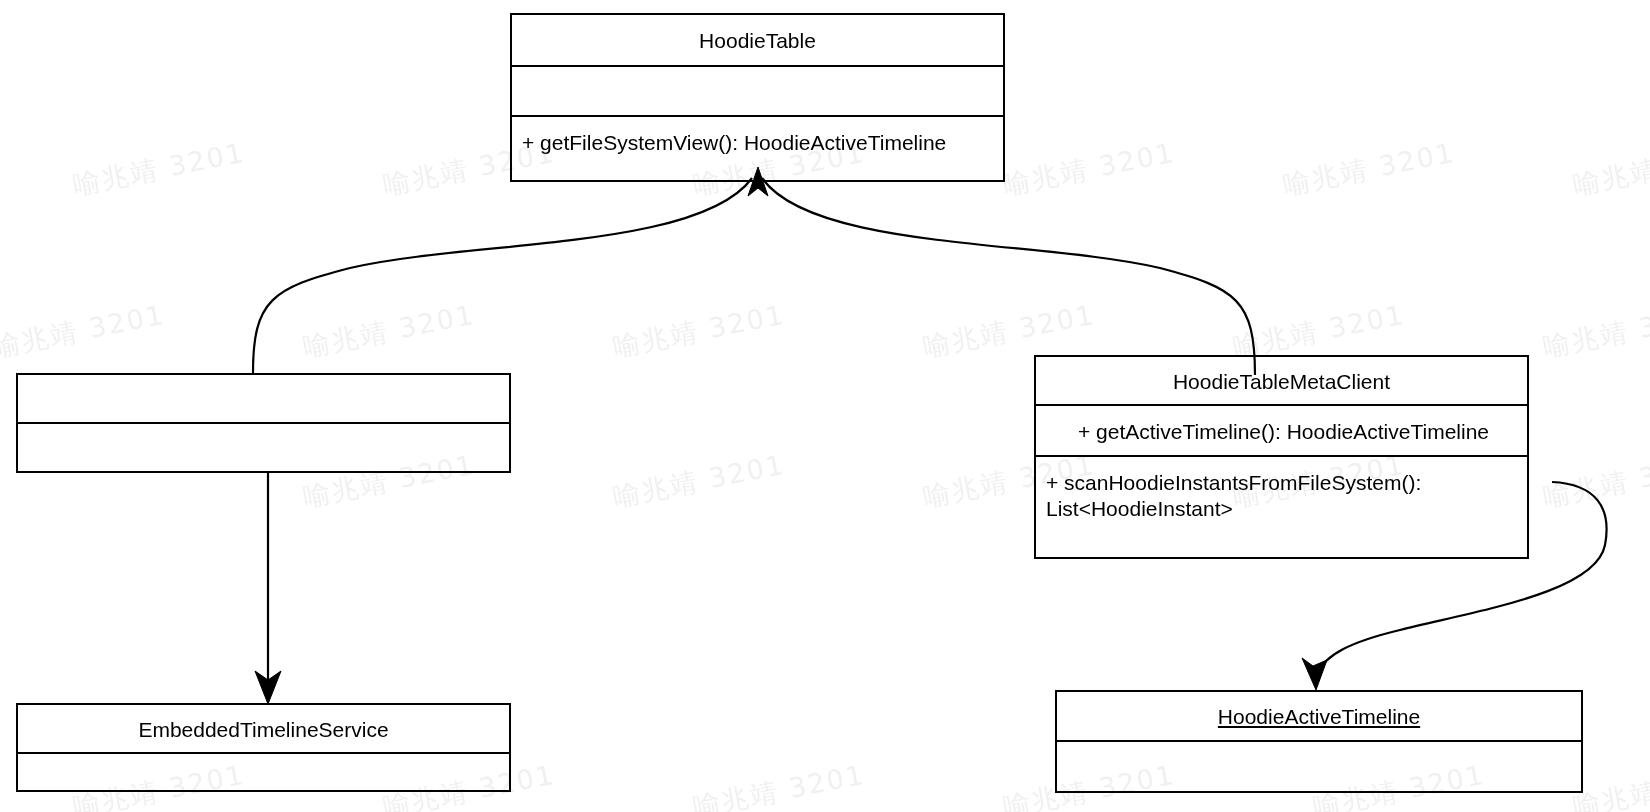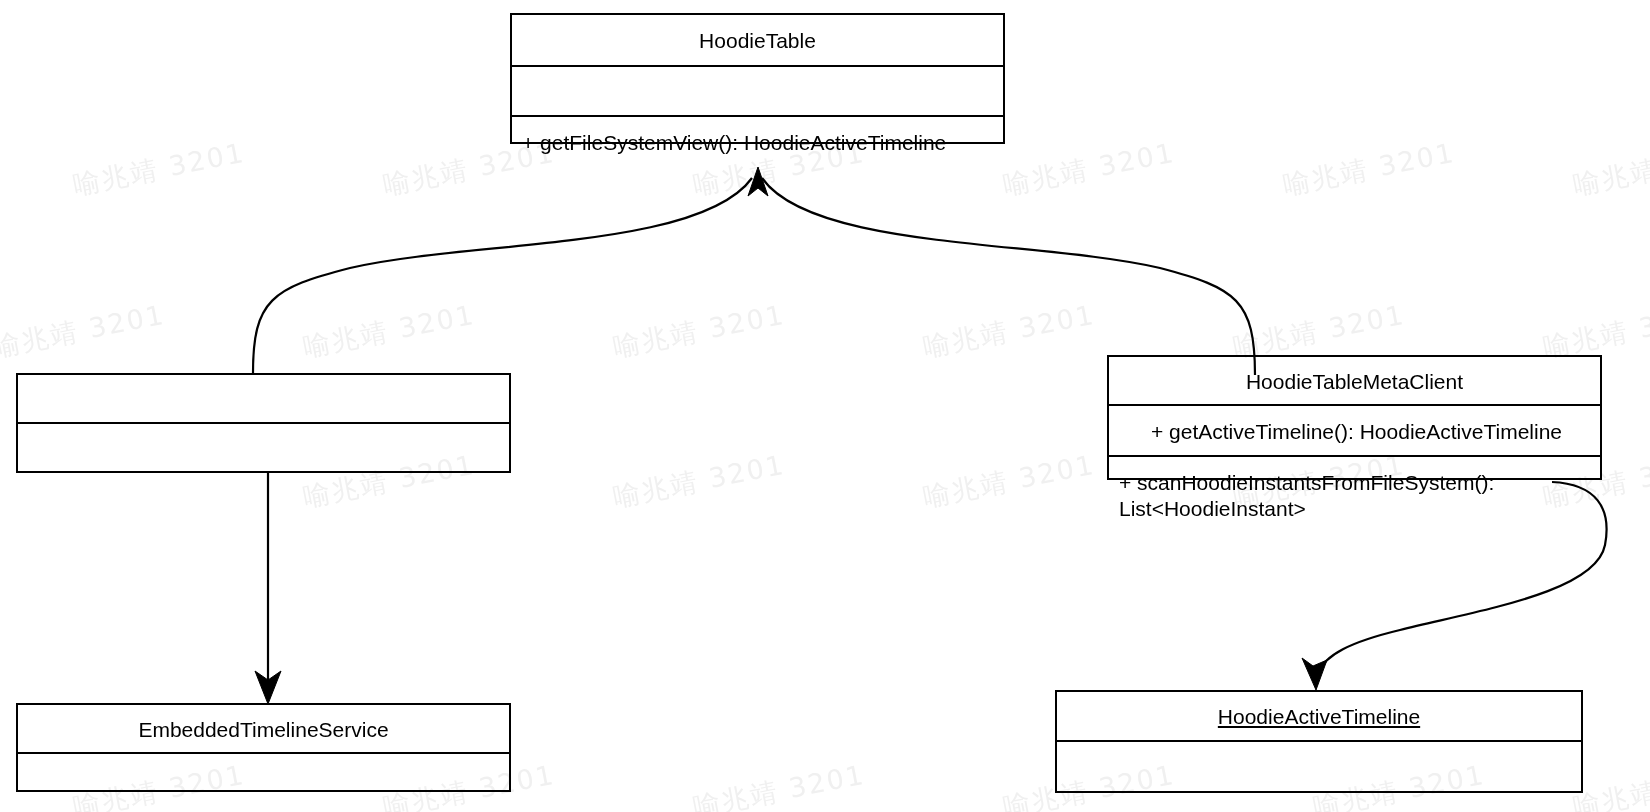--- a/index.html
+++ b/index.html
@@ -121,36 +121,36 @@
       <div class="wm" style="left: 1540px; top: 480px; color: rgb(240, 240, 240); transform: rotate(-11deg);">喻兆靖 3201</div>
       <div class="wm" style="left: 70px; top: 790px; color: rgb(240, 240, 240); transform: rotate(-11deg);">喻兆靖 3201</div>
       <div class="wm" style="left: 380px; top: 790px; color: rgb(240, 240, 240); transform: rotate(-11deg);">喻兆靖 3201</div>
       <div class="wm" style="left: 690px; top: 790px; color: rgb(240, 240, 240); transform: rotate(-11deg);">喻兆靖 3201</div>
       <div class="wm" style="left: 1000px; top: 790px; color: rgb(240, 240, 240); transform: rotate(-11deg);">喻兆靖 3201</div>
       <div class="wm" style="left: 1310px; top: 790px; color: rgb(240, 240, 240); transform: rotate(-11deg);">喻兆靖 3201</div>
       <div class="wm" style="left: 1570px; top: 790px; color: rgb(240, 240, 240); transform: rotate(-11deg);">喻兆靖 3201</div>
     </div>
 
   <div class="diagram-layer">
-      <div class="cls-box" style="left: 510px; top: 13px; width: 495px; height: 131px; border-color: rgb(0, 0, 0);">
+      <div class="cls-box" style="left: 510px; top: 13px; width: 495px; height: 169px; border-color: rgb(0, 0, 0);">
         <div class="cls-title" style="top: 14px;">HoodieTable</div>
         <div class="cls-divider" style="top: 50px; border-top-color: rgb(0, 0, 0);"></div>
         <div class="cls-divider" style="top: 100px; border-top-color: rgb(0, 0, 0);"></div>
         <div class="cls-method" style="left: 10px; right: 8px; width: 475px; top: 115px;">
           <div>+ getFileSystemView(): HoodieActiveTimeline</div>
         </div>
       </div>
       <div class="cls-box" style="left: 16px; top: 373px; width: 495px; height: 100px; border-color: rgb(0, 0, 0);">
         <div class="cls-divider" style="top: 47px; border-top-color: rgb(0, 0, 0);"></div>
       </div>
       <div class="cls-box" style="left: 16px; top: 703px; width: 495px; height: 89px; border-color: rgb(0, 0, 0);">
         <div class="cls-title" style="top: 13px;">EmbeddedTimelineService</div>
         <div class="cls-divider" style="top: 47px; border-top-color: rgb(0, 0, 0);"></div>
       </div>
-      <div class="cls-box" style="left: 1107px; top: 355px; width: 495px; height: 125px; border-color: rgb(0, 0, 0);">
+      <div class="cls-box" style="left: 1034px; top: 355px; width: 495px; height: 204px; border-color: rgb(0, 0, 0);">
         <div class="cls-title" style="top: 13px;">HoodieTableMetaClient</div>
         <div class="cls-divider" style="top: 47px; border-top-color: rgb(0, 0, 0);"></div>
         <div class="cls-method" style="left: 10px; right: 8px; width: 475px; top: 62px; text-align: center;">
           <div>+ getActiveTimeline(): HoodieActiveTimeline</div>
         </div>
         <div class="cls-divider" style="top: 98px; border-top-color: rgb(0, 0, 0);"></div>
         <div class="cls-method" style="left: 10px; right: 8px; width: 475px; top: 113px;">
           <div>+ scanHoodieInstantsFromFileSystem():</div>
           <div>List&lt;HoodieInstant&gt;</div>
         </div>

